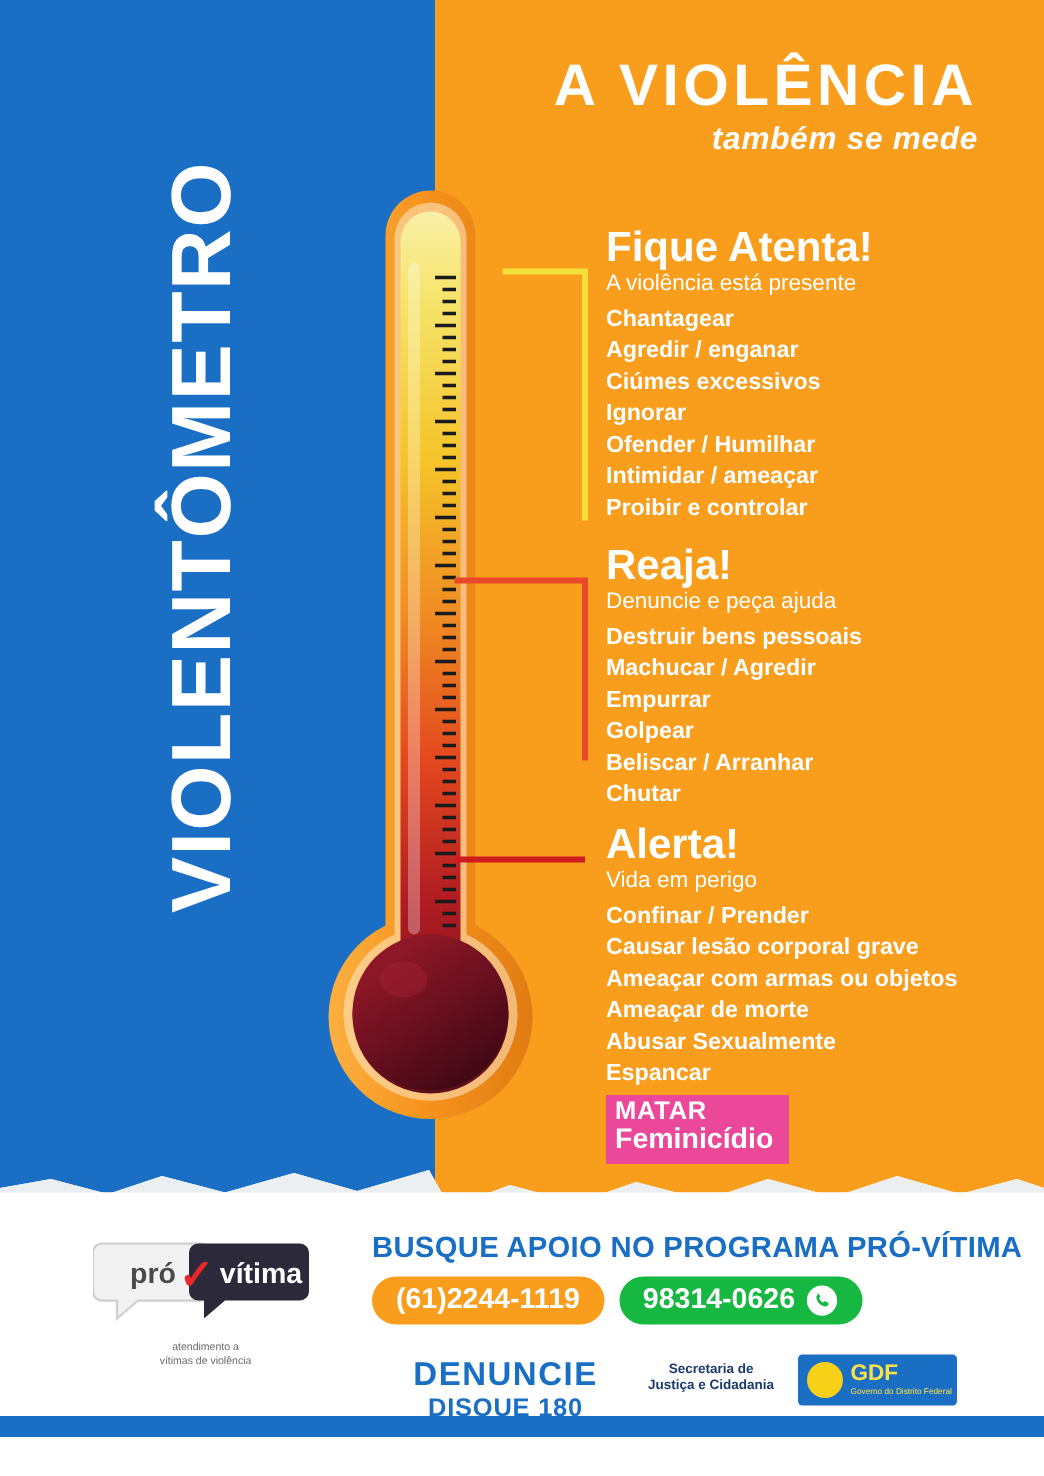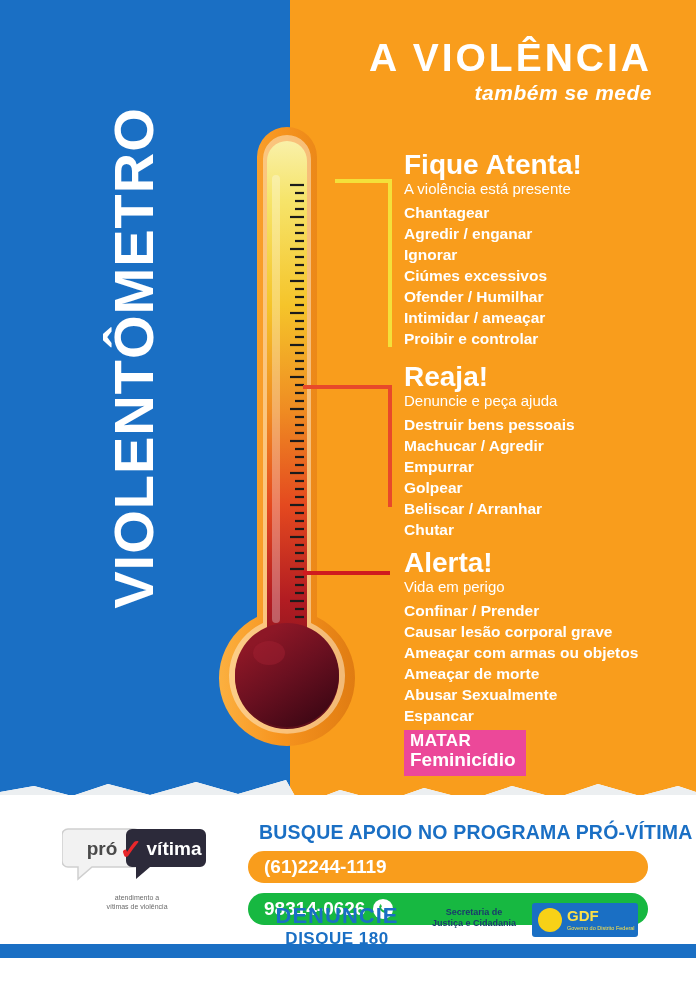--- a/index.html
+++ b/index.html
@@ -152,27 +152,25 @@
     position: absolute;
     left: 248px; top: 26px;
     width: 400px;
   }
   .support-title {
     font-size: 19.5px;
     font-weight: bold;
     color: #1a6fc4;
     letter-spacing: 0.2px;
     white-space: nowrap;
-    margin-left: 11px;
   }
   .phones {
     margin-top: 7px;
     display: flex;
     gap: 10px;
-    flex-direction: column;
   }
   .pill {
     border-radius: 16px;
     padding: 5px 16px;
     color: #ffffff;
     font-size: 19px;
     font-weight: bold;
     display: flex;
     align-items: center;
     gap: 7px;
@@ -338,22 +336,22 @@
     <path d="M98,282 L185,282 L185,402" fill="none" stroke="#e8492a" stroke-width="4"></path>
     <path d="M98,468 L185,468" fill="none" stroke="#cf1a1f" stroke-width="4"></path>
   </svg>
 
   <div class="level" id="level-0">
     <div class="title">Fique Atenta!</div>
     <div class="sub">A violência está presente</div>
     <ul>
       <li>Chantagear</li>
       <li>Agredir / enganar</li>
+      <li>Ciúmes excessivos</li>
       <li>Ignorar</li>
-      <li>Ciúmes excessivos</li>
       <li>Ofender / Humilhar</li>
       <li>Intimidar / ameaçar</li>
       <li>Proibir e controlar</li>
     </ul>
   </div>
 
   <div class="level" id="level-1">
     <div class="title">Reaja!</div>
     <div class="sub">Denuncie e peça ajuda</div>
     <ul>

